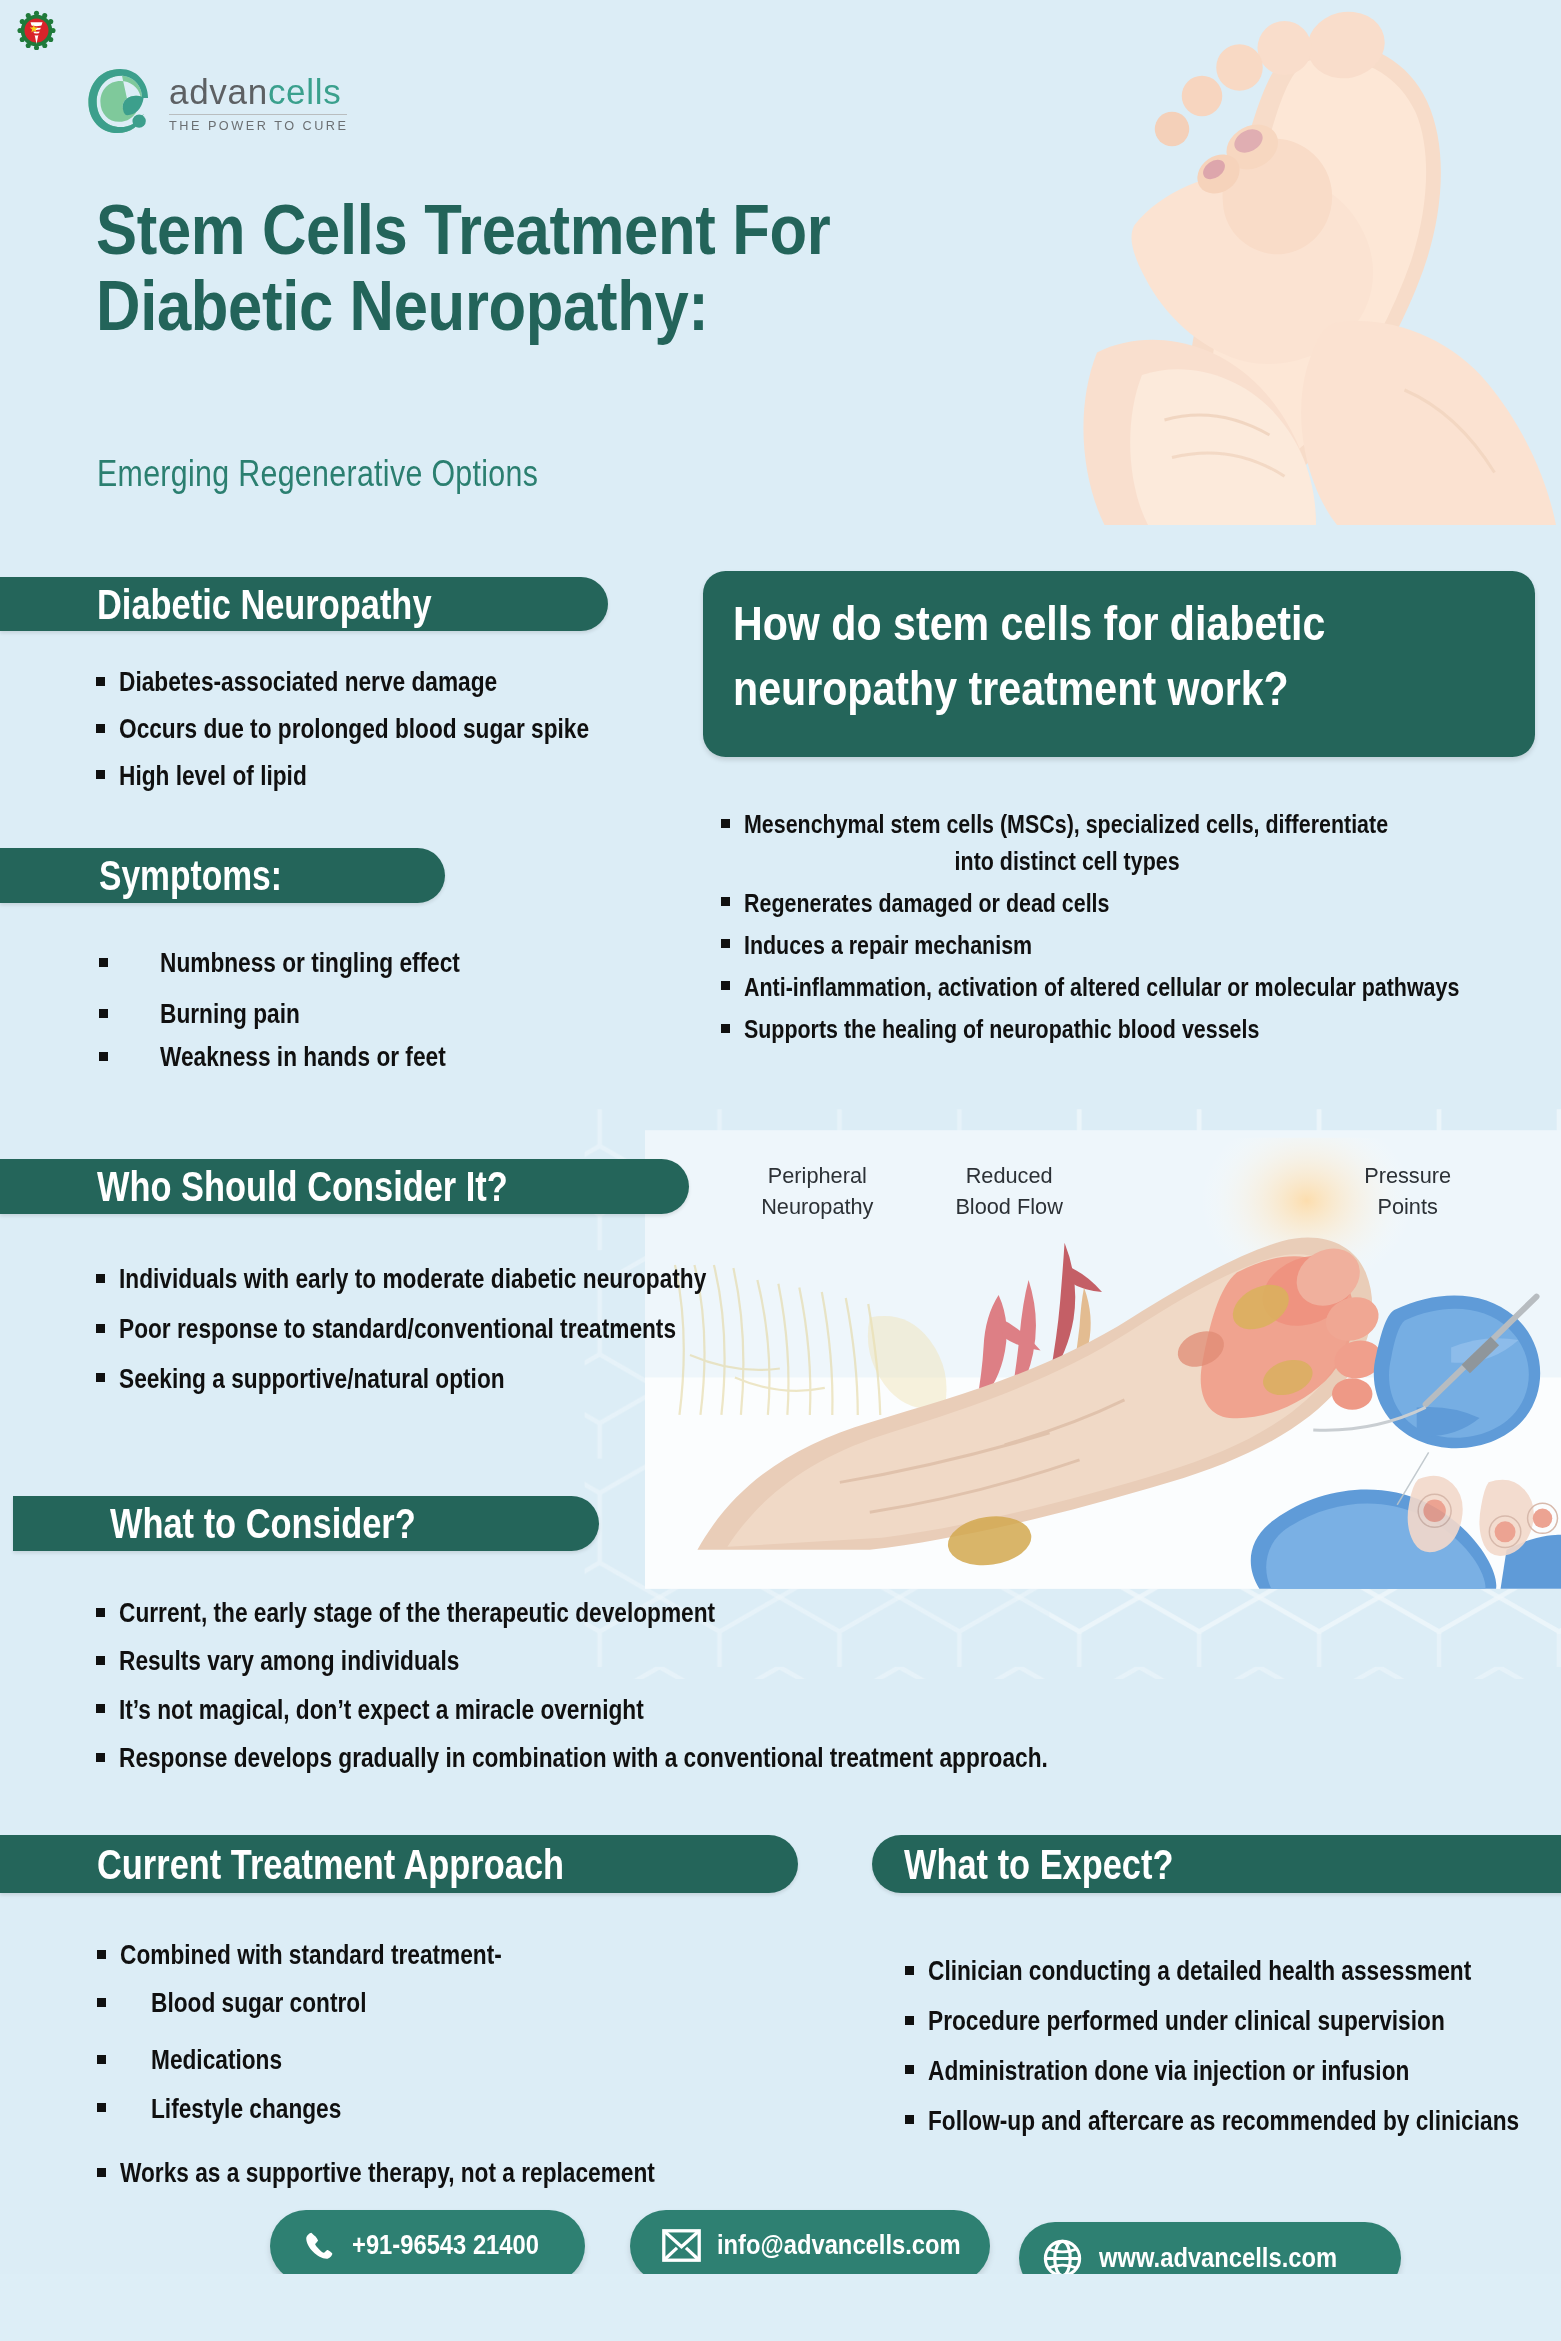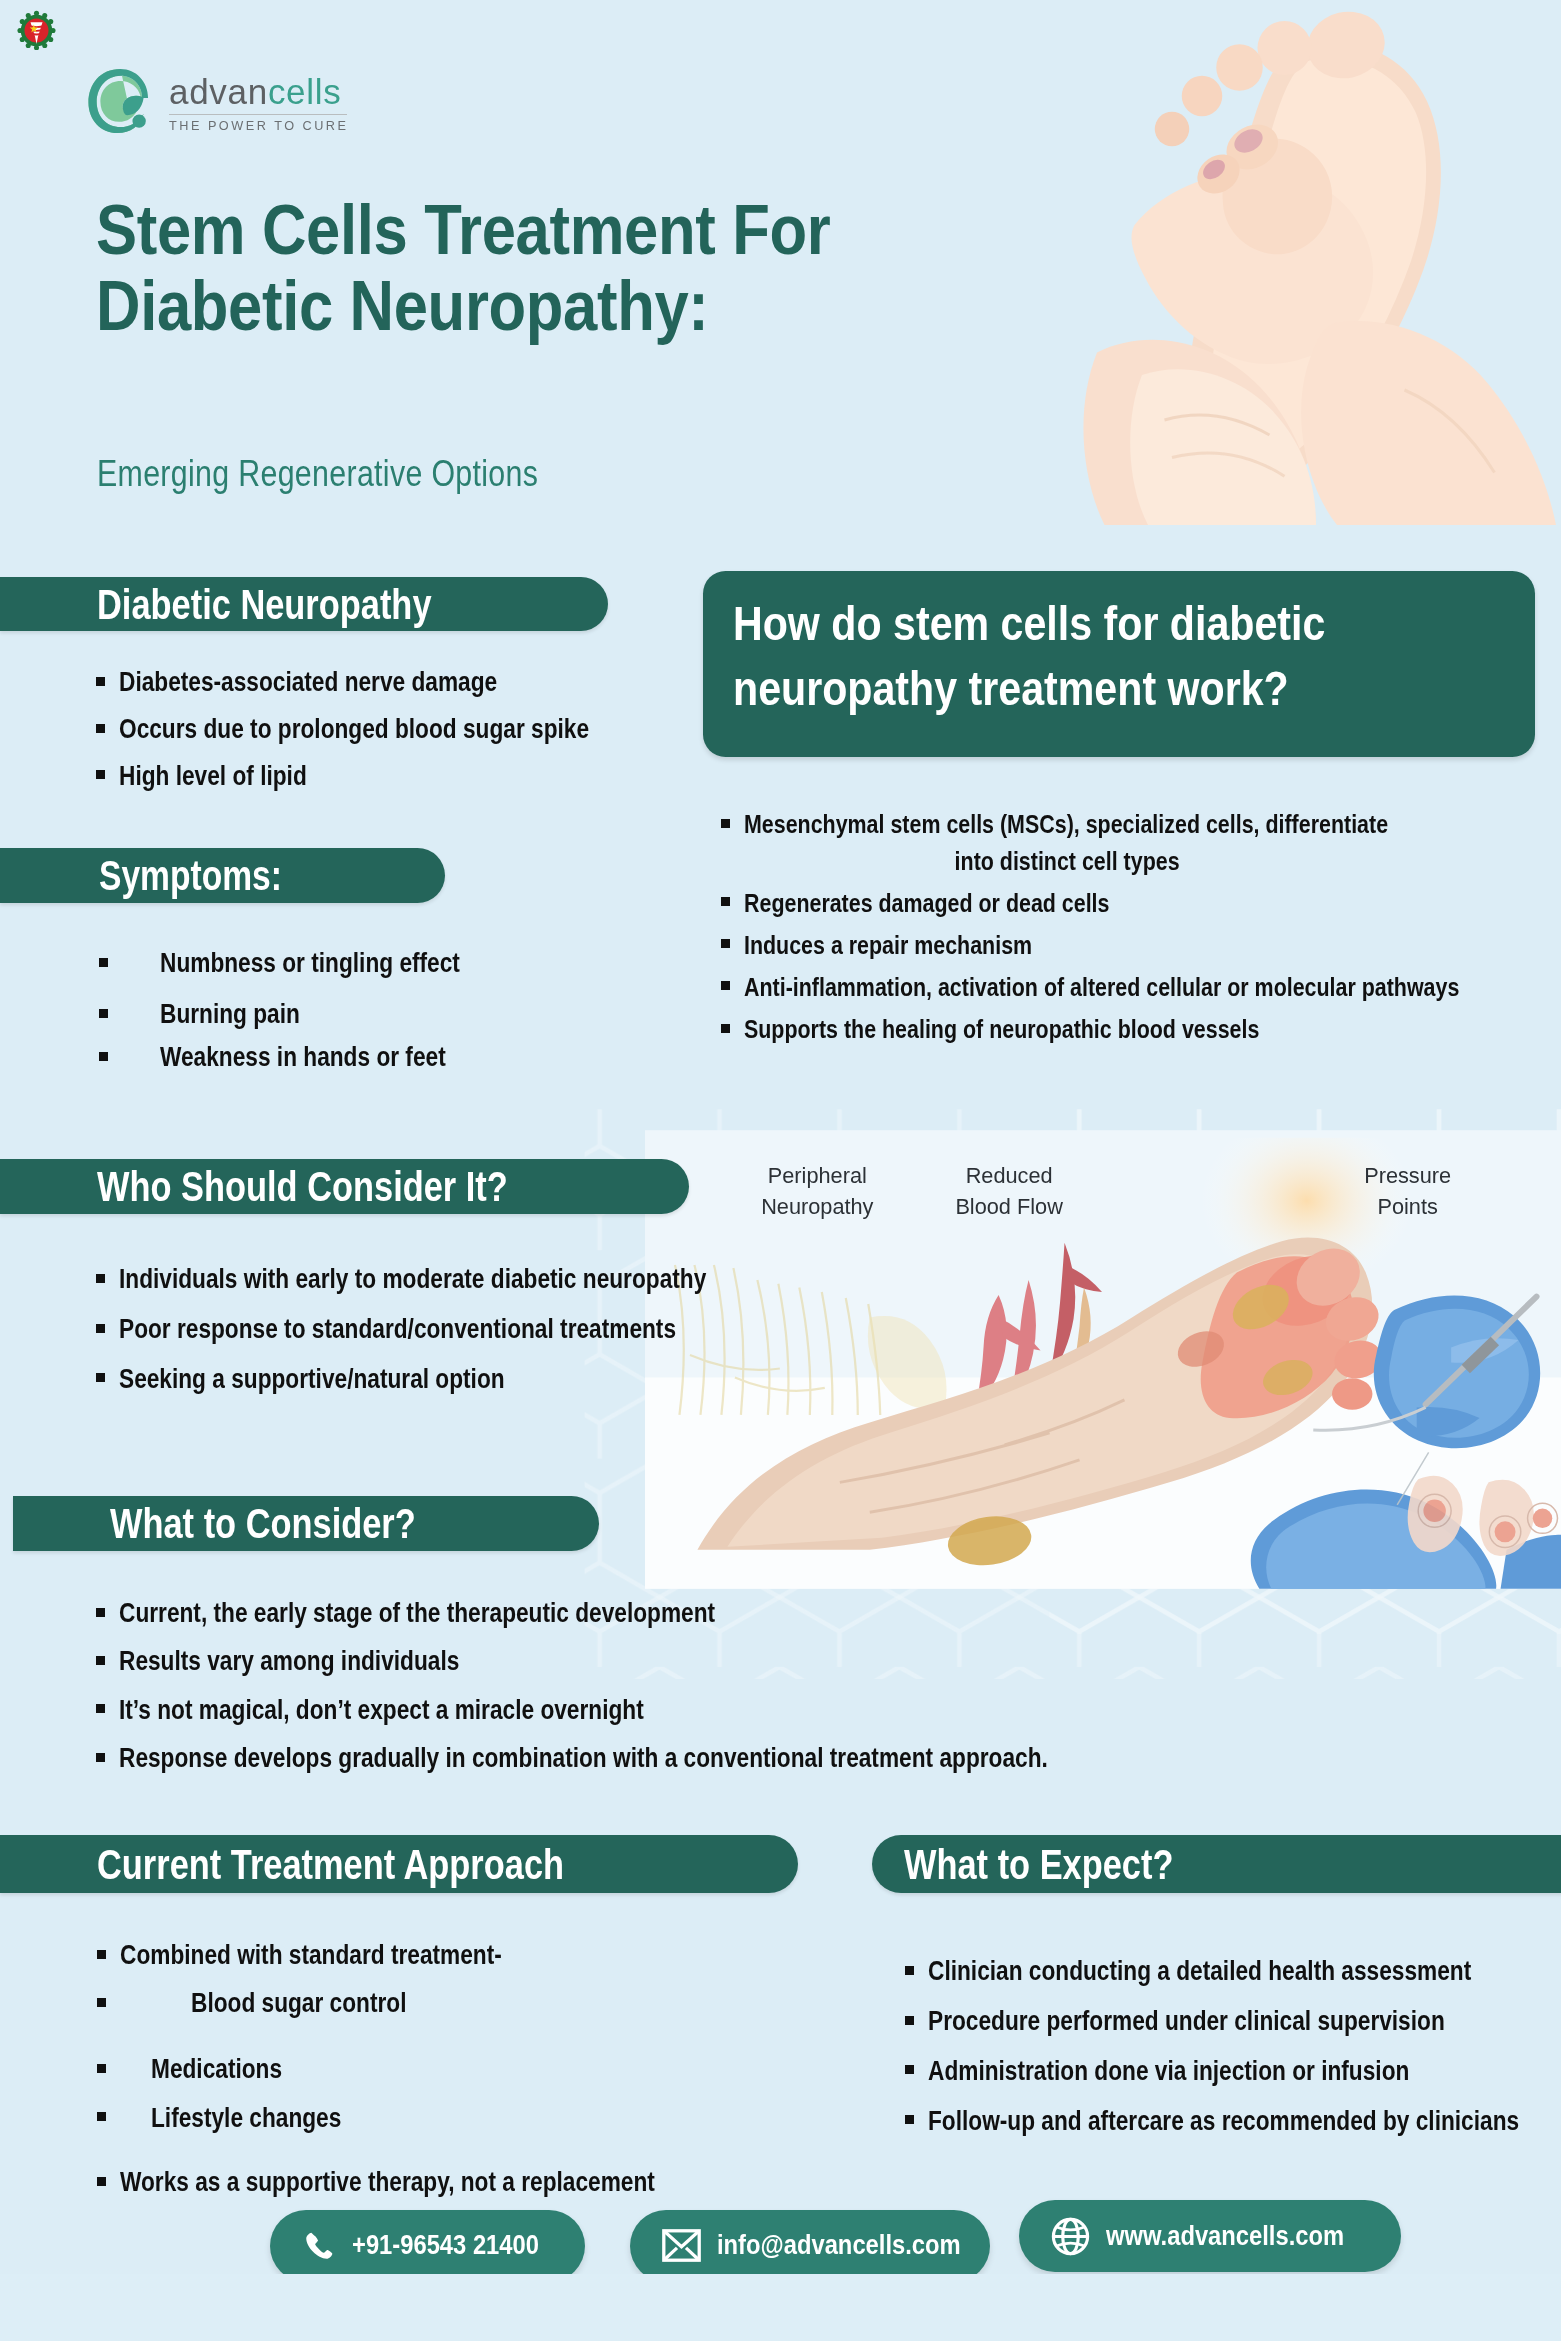--- a/index.html
+++ b/index.html
@@ -412,21 +412,21 @@
   </div>
 
   <div class="bar" style="left:0;top:1835px;width:701px;height:58px;padding-left:97px;">
     <span class="bar-txt" style="font-size:43px;">Current Treatment Approach</span>
   </div>
   <div class="blist" style="left:97px;top:1940px;width:674px;">
     <div class="bullet" style="margin-bottom:16.5px;">
       <span class="dot"></span>
       <span class="btxt" style="font-size:27px;margin-left:13.5px;">Combined with standard treatment-</span>
     </div>
-    <div class="bullet" style="margin-bottom:34px;gap:40px;">
+    <div class="bullet" style="margin-bottom:25px;">
       <span class="dot"></span>
       <span class="btxt" style="font-size:27px;margin-left:45px;">Blood sugar control</span>
     </div>
     <div class="bullet" style="margin-bottom:16.5px;">
       <span class="dot"></span>
       <span class="btxt" style="font-size:27px;margin-left:45px;">Medications</span>
     </div>
     <div class="bullet" style="margin-bottom:33px;">
       <span class="dot"></span>
       <span class="btxt" style="font-size:27px;margin-left:45px;">Lifestyle changes</span>
@@ -470,21 +470,21 @@
 
     <div class="pill" style="left:630px;top:13.5px;width:360px;">
       <svg width="39" height="33" viewBox="0 0 26 22">
         <rect x="1.2" y="1.2" width="23.6" height="19.6" fill="none" stroke="#ffffff" stroke-width="2.2"></rect>
         <path d="M1.2 1.2 L13 11.8 L24.8 1.2" fill="none" stroke="#ffffff" stroke-width="2.2"></path>
         <path d="M1.2 20.8 L10 12.6 M24.8 20.8 L16 12.6" fill="none" stroke="#ffffff" stroke-width="2.2"></path>
       </svg>
       <span class="ptxt">info@advancells.com</span>
     </div>
 
-    <div class="pill" style="left:1019px;top:4px;width:382px;">
+    <div class="pill" style="left:1019px;top:26px;width:382px;justify-content:flex-end;">
       <svg width="39" height="39" viewBox="0 0 26 26">
         <circle cx="13" cy="13" r="11.4" fill="none" stroke="#ffffff" stroke-width="2.1"></circle>
         <ellipse cx="13" cy="13" rx="5.2" ry="11.4" fill="none" stroke="#ffffff" stroke-width="2.1"></ellipse>
         <line x1="1.6" y1="13" x2="24.4" y2="13" stroke="#ffffff" stroke-width="2.1"></line>
         <path d="M3.6 6.6 q9.4 4 18.8 0" fill="none" stroke="#ffffff" stroke-width="1.8"></path>
         <path d="M3.6 19.4 q9.4 -4 18.8 0" fill="none" stroke="#ffffff" stroke-width="1.8"></path>
       </svg>
       <span class="ptxt">www.advancells.com</span>
     </div>
 

